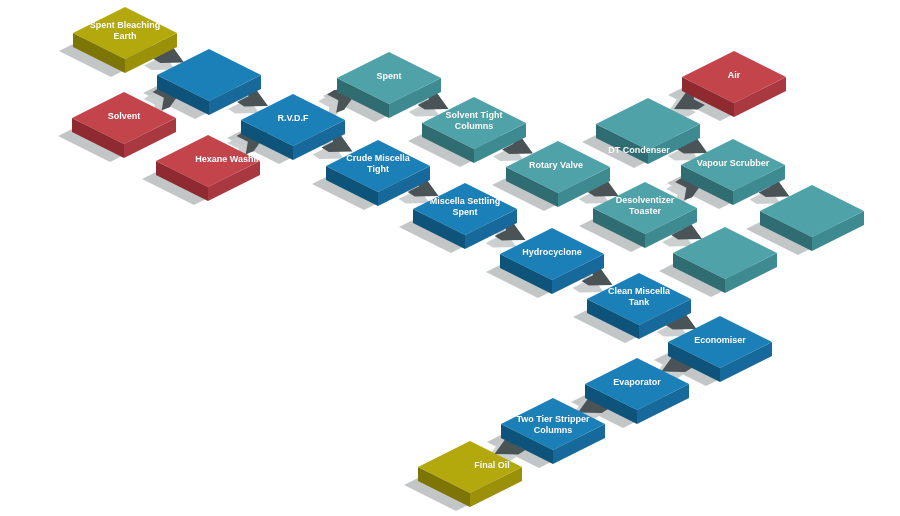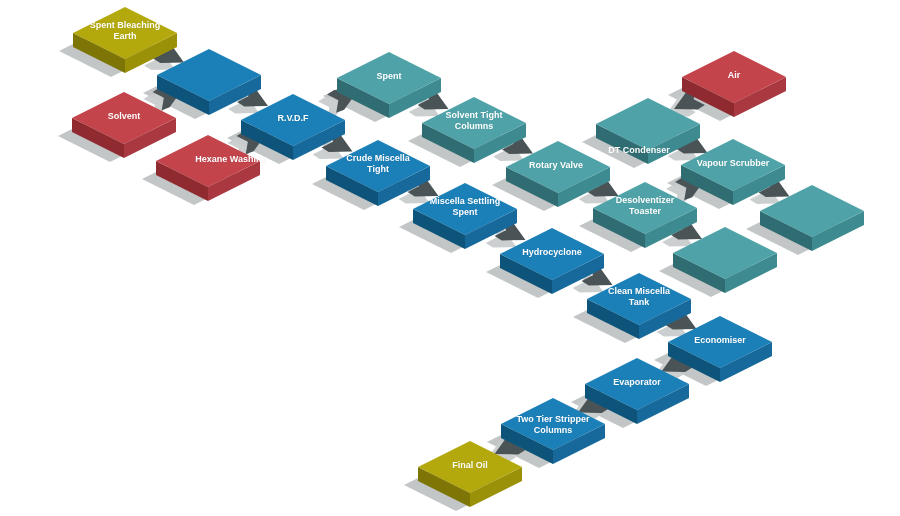--- a/index.html
+++ b/index.html
@@ -250,15 +250,15 @@
     <div class="node-label" style="left: 587px; top: 286px; width: 104px;">Clean Miscella
 Tank</div>
     <div class="hit" title="Clean Miscella Tank" style="left: 587px; top: 273px; width: 104px; height: 66px;"></div>
     <div class="node-label" style="left: 668px; top: 334.5px; width: 104px;">Economiser</div>
     <div class="hit" title="Economiser" style="left: 668px; top: 316px; width: 104px; height: 66px;"></div>
     <div class="node-label" style="left: 585px; top: 376.5px; width: 104px;">Evaporator</div>
     <div class="hit" title="Evaporator" style="left: 585px; top: 358px; width: 104px; height: 66px;"></div>
     <div class="node-label" style="left: 501px; top: 398px; width: 104px; margin-top: 16px;">Two Tier Stripper
 Columns</div>
     <div class="hit" title="Two Tier Stripper Columns" style="left: 501px; top: 398px; width: 104px; height: 66px;"></div>
-    <div class="node-label bold" style="left: 418px; top: 459.5px; width: 104px;">Final Oil</div>
+    <div class="node-label bold" style="left: 440px; top: 459.5px; width: 104px;">Final Oil</div>
     <div class="hit" title="Final Oil" style="left: 418px; top: 441px; width: 104px; height: 66px;"></div>
   </div>
 
 </body></html>

